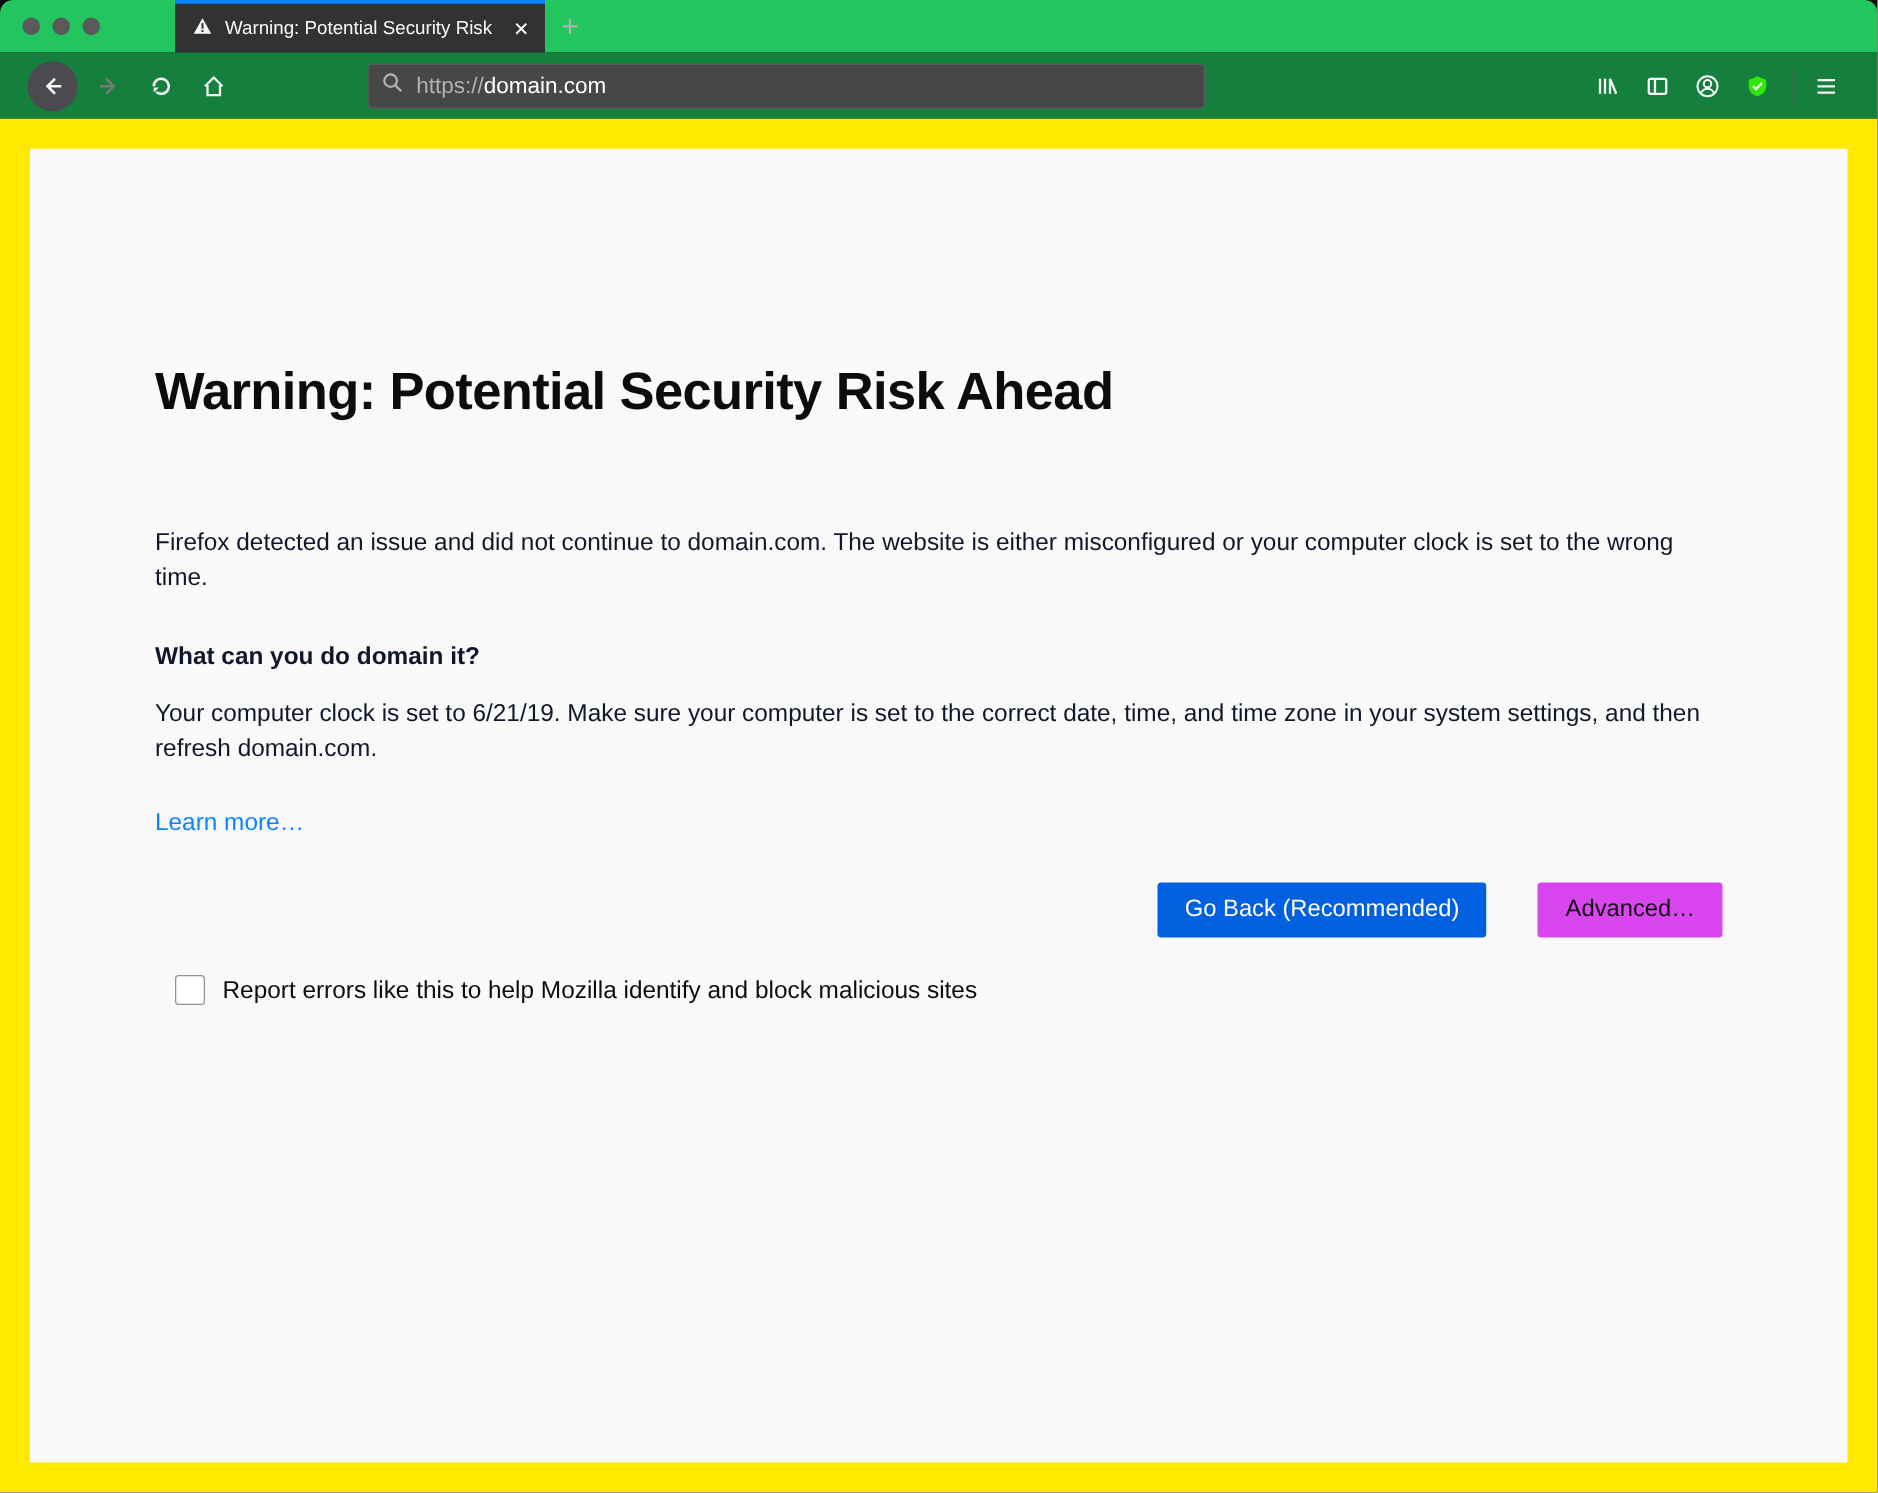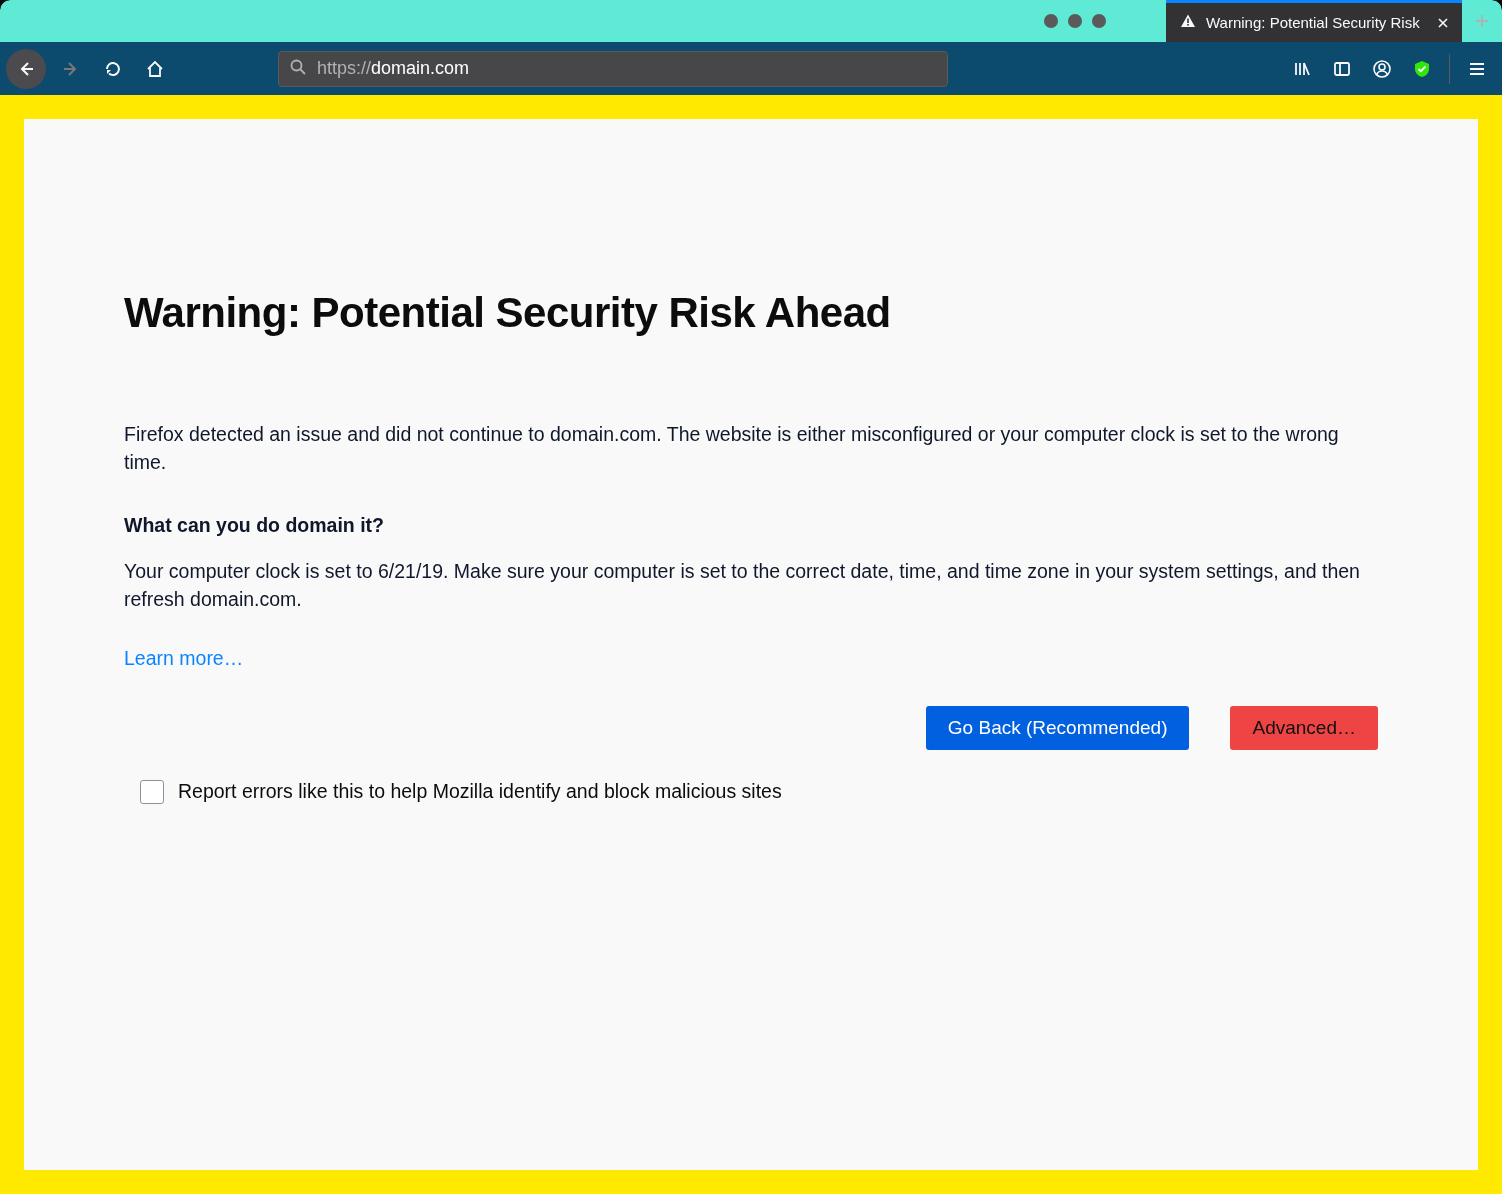--- a/index.html
+++ b/index.html
@@ -2,25 +2,24 @@
 <html><head>
 <meta charset="utf-8">
 <style>
   * { box-sizing: border-box; margin: 0; padding: 0; }
   html, body { width: 1502px; height: 1194px; font-family: -apple-system, "Helvetica Neue", Arial, sans-serif; }
   body { background: #0c0c0d; border-radius: 10px 10px 0 0; overflow: hidden; position: relative; }
 
   
   .titlebar {
     height: 42px;
-    background: #5eead4;
+    background: #22c55e;
     display: flex;
     align-items: center;
     border-radius: 10px 10px 0 0;
-    justify-content: flex-end;
   }
   .traffic-lights {
     display: flex;
     gap: 10px;
     padding: 0 18px;
     align-items: center;
     width: 140px;
   }
   .tl { width: 14px; height: 14px; border-radius: 50%; background: #5a5a5a; }
   .tabstrip { display:flex; align-items:stretch; height:42px; }
@@ -43,24 +42,24 @@
     display: flex;
     align-items: center;
     justify-content: center;
     color: #b1b1b3;
     cursor: pointer;
   }
 
   
   .toolbar {
     height: 53px;
-    background: #0c4a6e;
-    display: flex;
-    align-items: center;
-    padding: 0 6px;
+    background: #15803d;
+    display: flex;
+    align-items: center;
+    padding: 0 22px;
     gap: 4px;
   }
   .nav-btn {
     width: 38px; height: 38px;
     display: flex; align-items:center; justify-content:center;
     color: #f9f9fa;
     cursor: pointer;
     border-radius: 4px;
   }
   .nav-btn.disabled { color: #777; cursor: default; }
@@ -145,23 +144,24 @@
   .button-row button {
     height:44px;
     padding:0 22px;
     font-size:19px;
     border:none;
     border-radius:3px;
     cursor:pointer;
     margin-left:25px;
   }
   .btn-primary { background:#0060df; color:#fff; }
-  .btn-secondary { background:#ef4444; color:#111; }
+  .btn-secondary { background:#d946ef; color:#111; }
   .report-row {
     display:flex;
+    align-items:center;
     gap:14px;
     font-size:19.5px;
     color:#0c0c0d;
     padding-left:16px;
   }
   .report-row input[type="checkbox"]{
     width:24px; height:24px;
     appearance:none;
     border:1.5px solid #8f8f9d;
     border-radius:3px;

